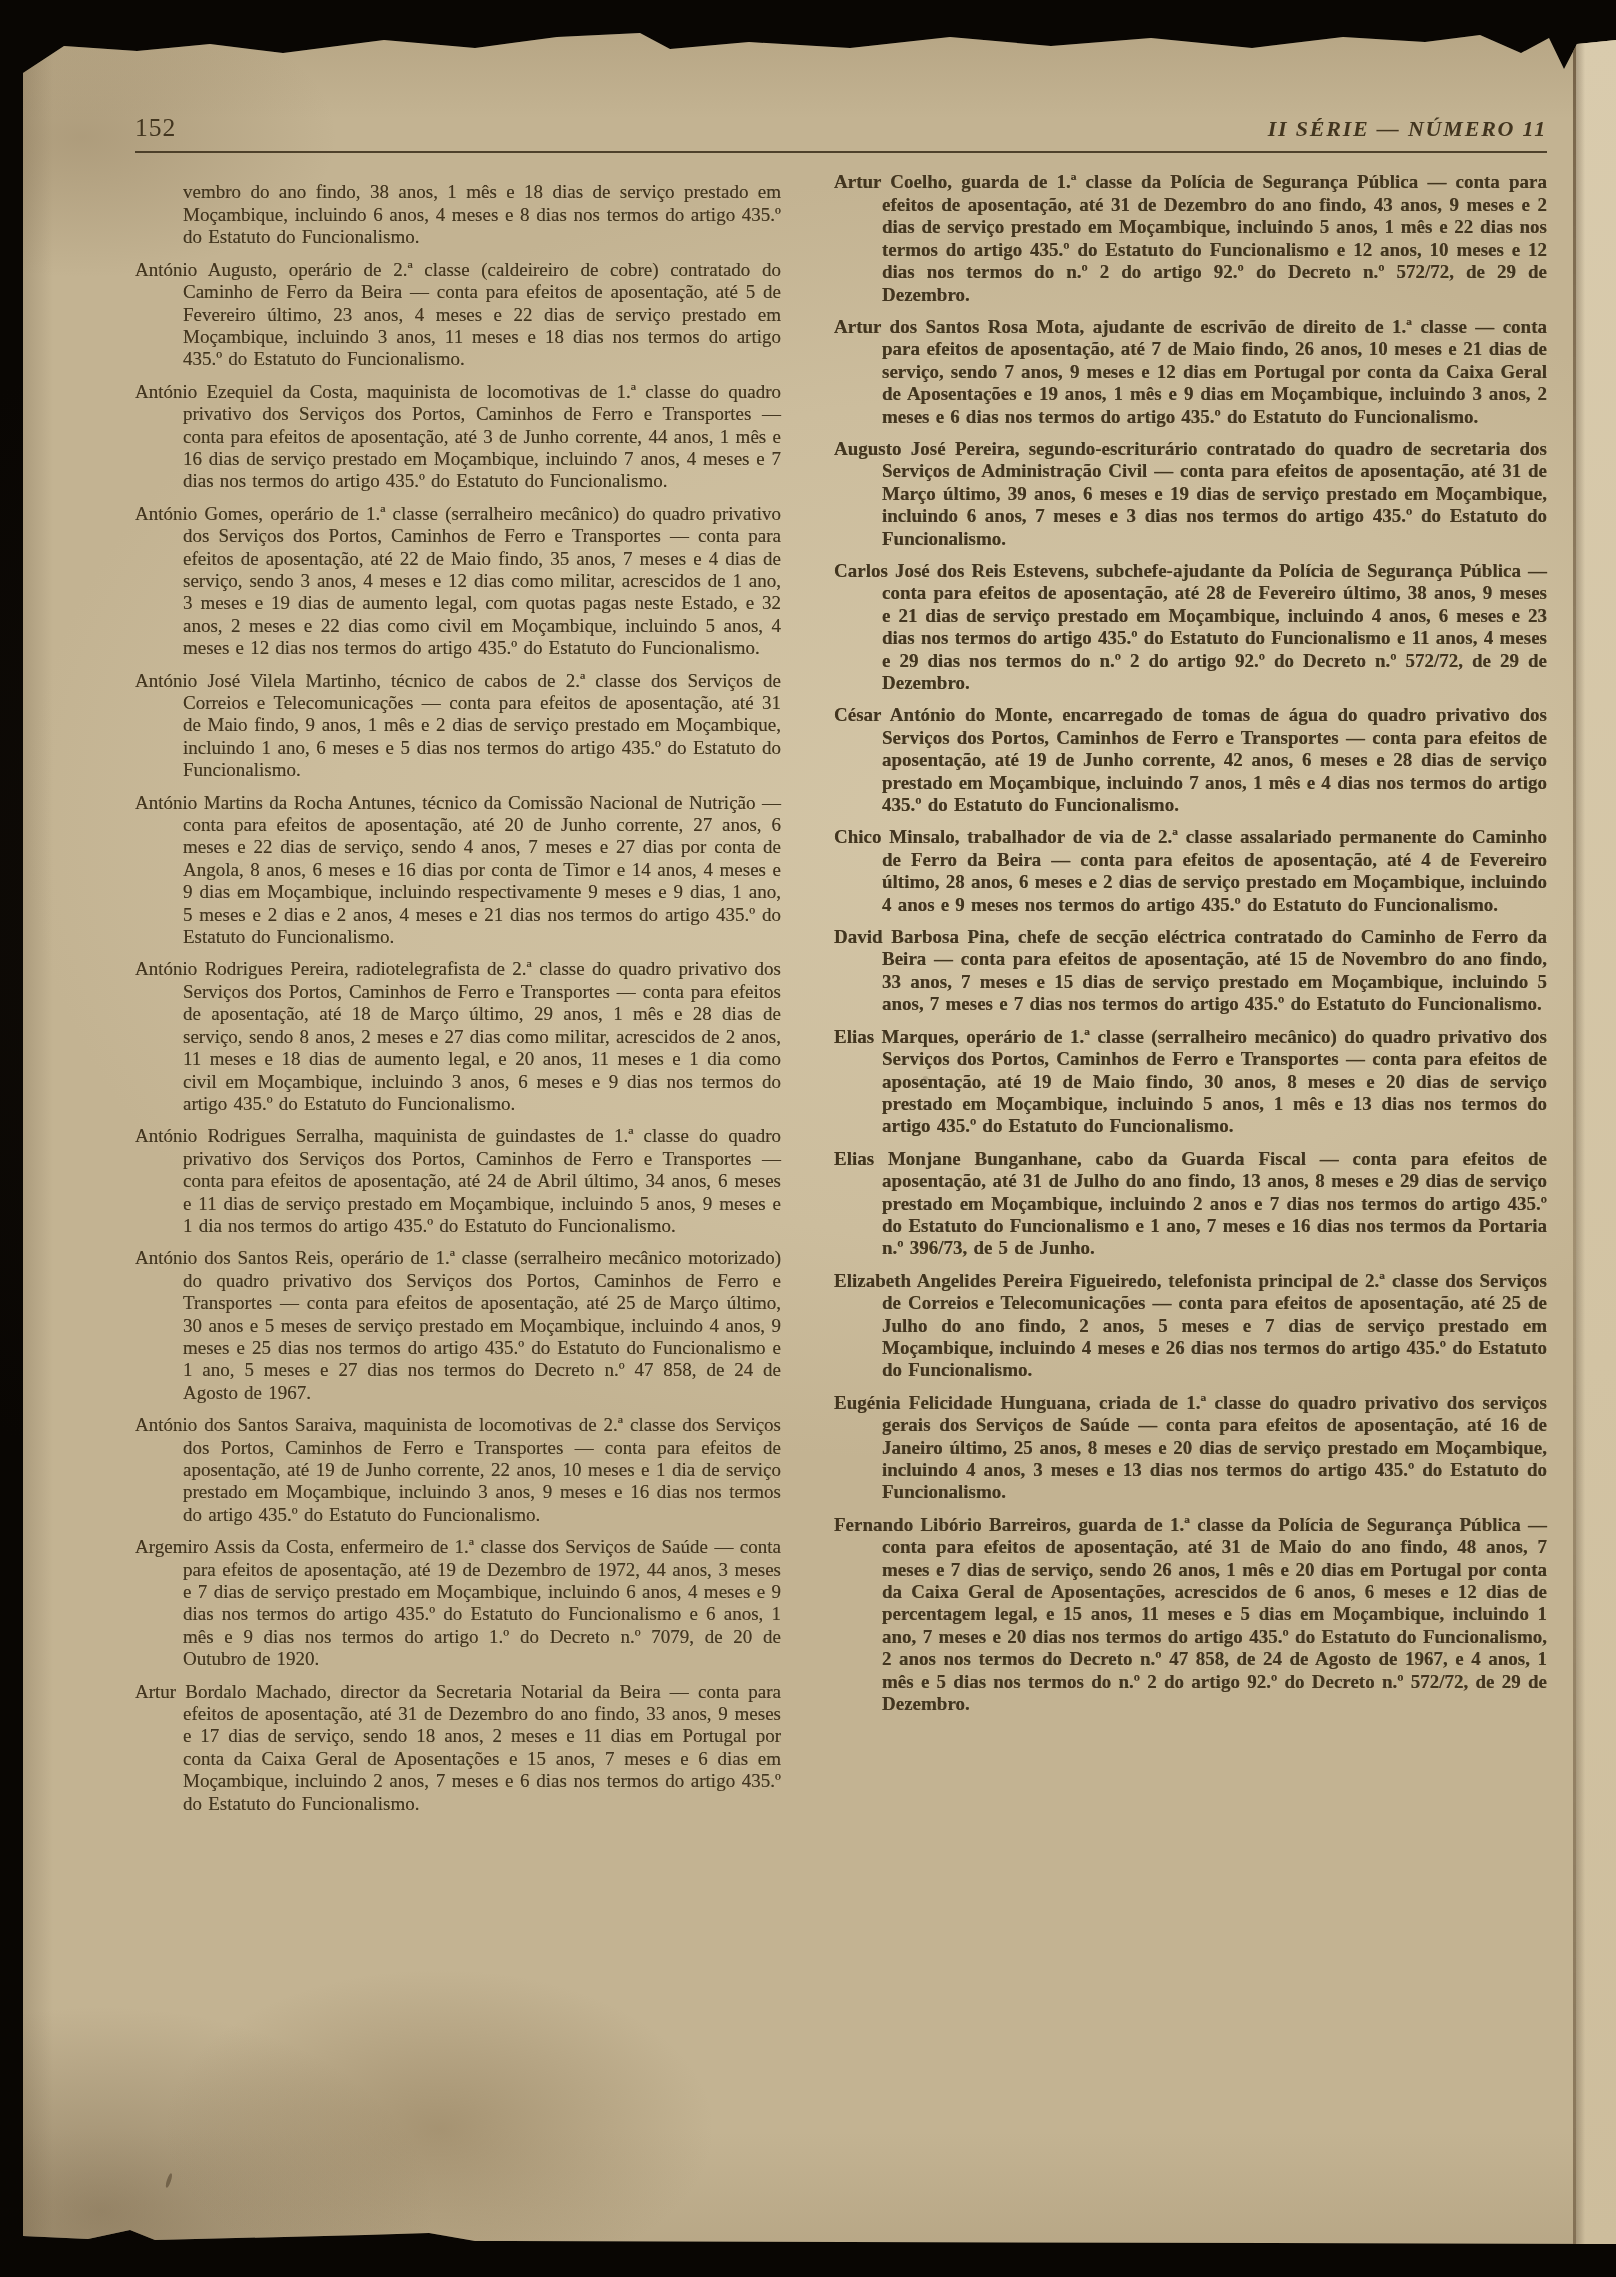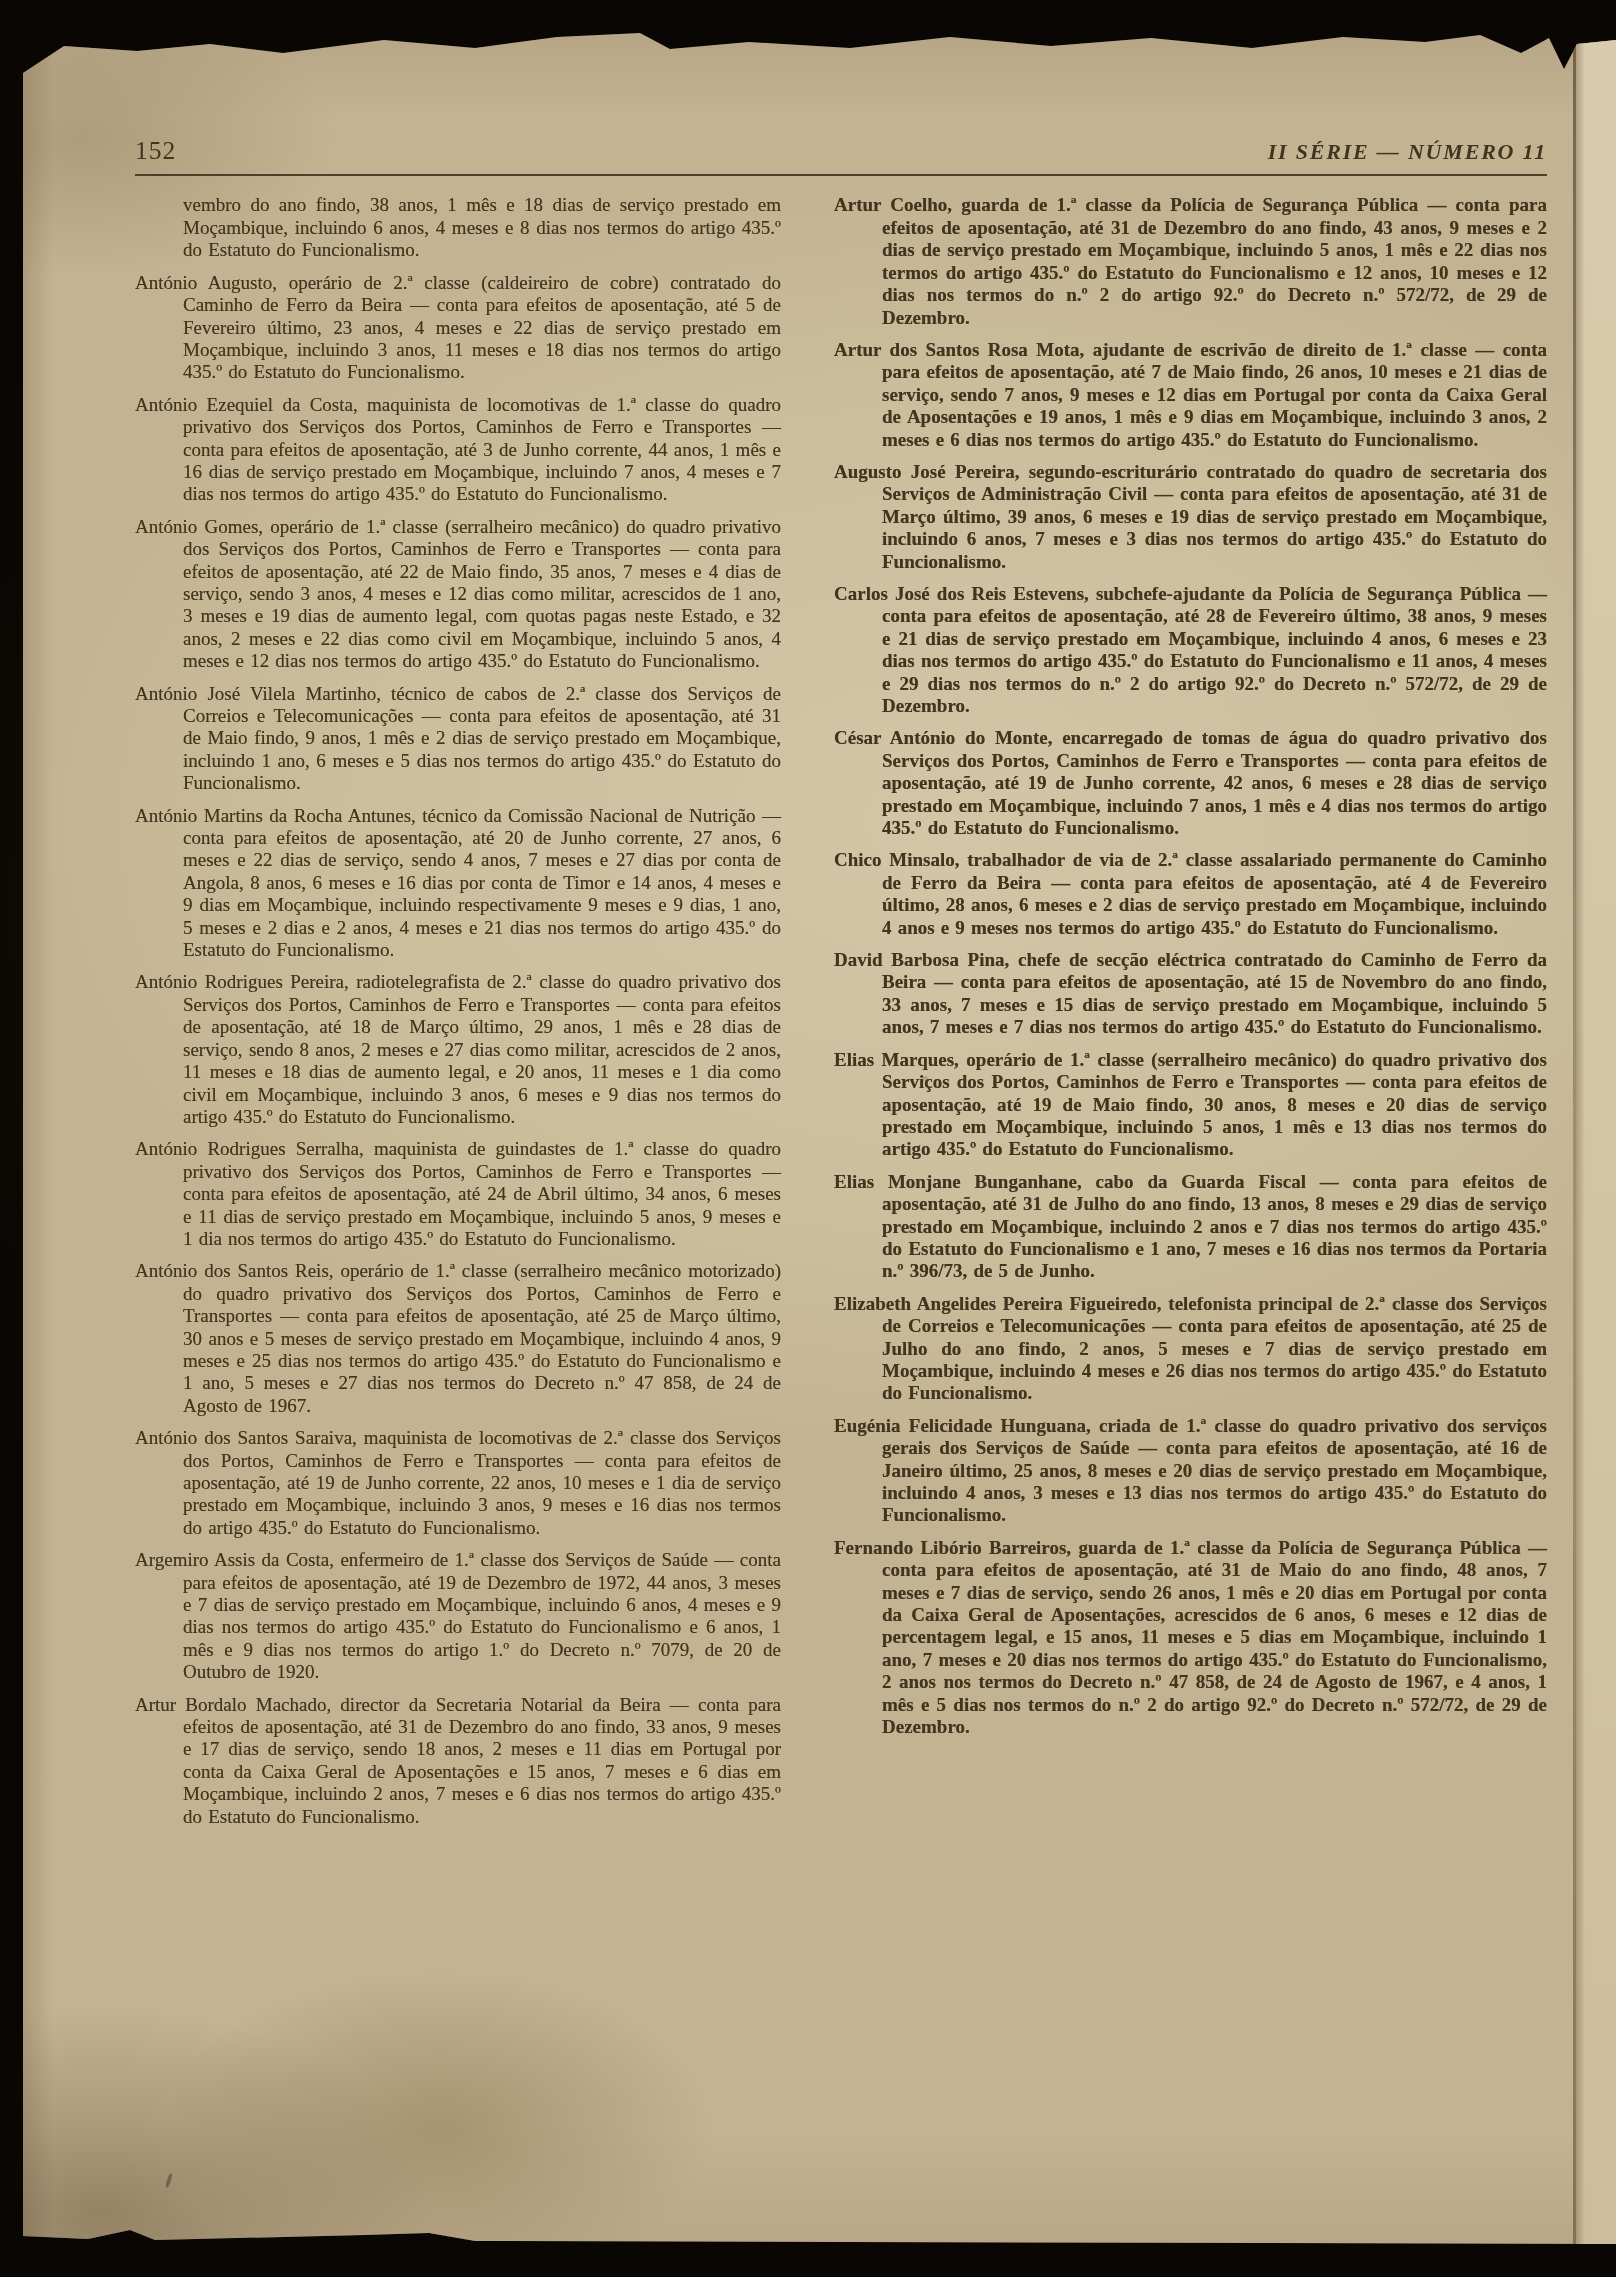--- a/index.html
+++ b/index.html
@@ -60,21 +60,21 @@
     width: 2.7px;
     background: linear-gradient(to bottom,
       rgba(95,75,50,0.75), rgba(95,75,50,0.35) 55%, rgba(95,75,50,0.6));
     filter: blur(0.5px);
   }
 
   
   .content {
     position: absolute;
     left: 135px;
-    top: 136px;
+    top: 113px;
     width: 1412px;
     color: #42351f;
   }
   .page-header {
     display: flex;
     justify-content: space-between;
     align-items: baseline;
   }
   .page-number {
     font-size: 25.6px;
@@ -91,21 +91,21 @@
     border: 0;
     border-top: 2.7px solid rgba(62,49,28,0.88);
   }
 
   .columns {
     display: flex;
     gap: 53px;
     margin-top: 18.3px;
   }
   .col { text-align: justify; }
-  .col-left  { width: 646px; }
+  .col-left  { width: 646px; margin-top: 10px; }
   .col-right { width: 713px; font-weight: bold; }
 
   .entry {
     margin: 0 0 10px 0;
     padding-left: 48px;
     text-indent: -48px;
     font-size: 19px;
     line-height: 22.4px;
     word-spacing: 1.4px;
     hyphens: auto;

